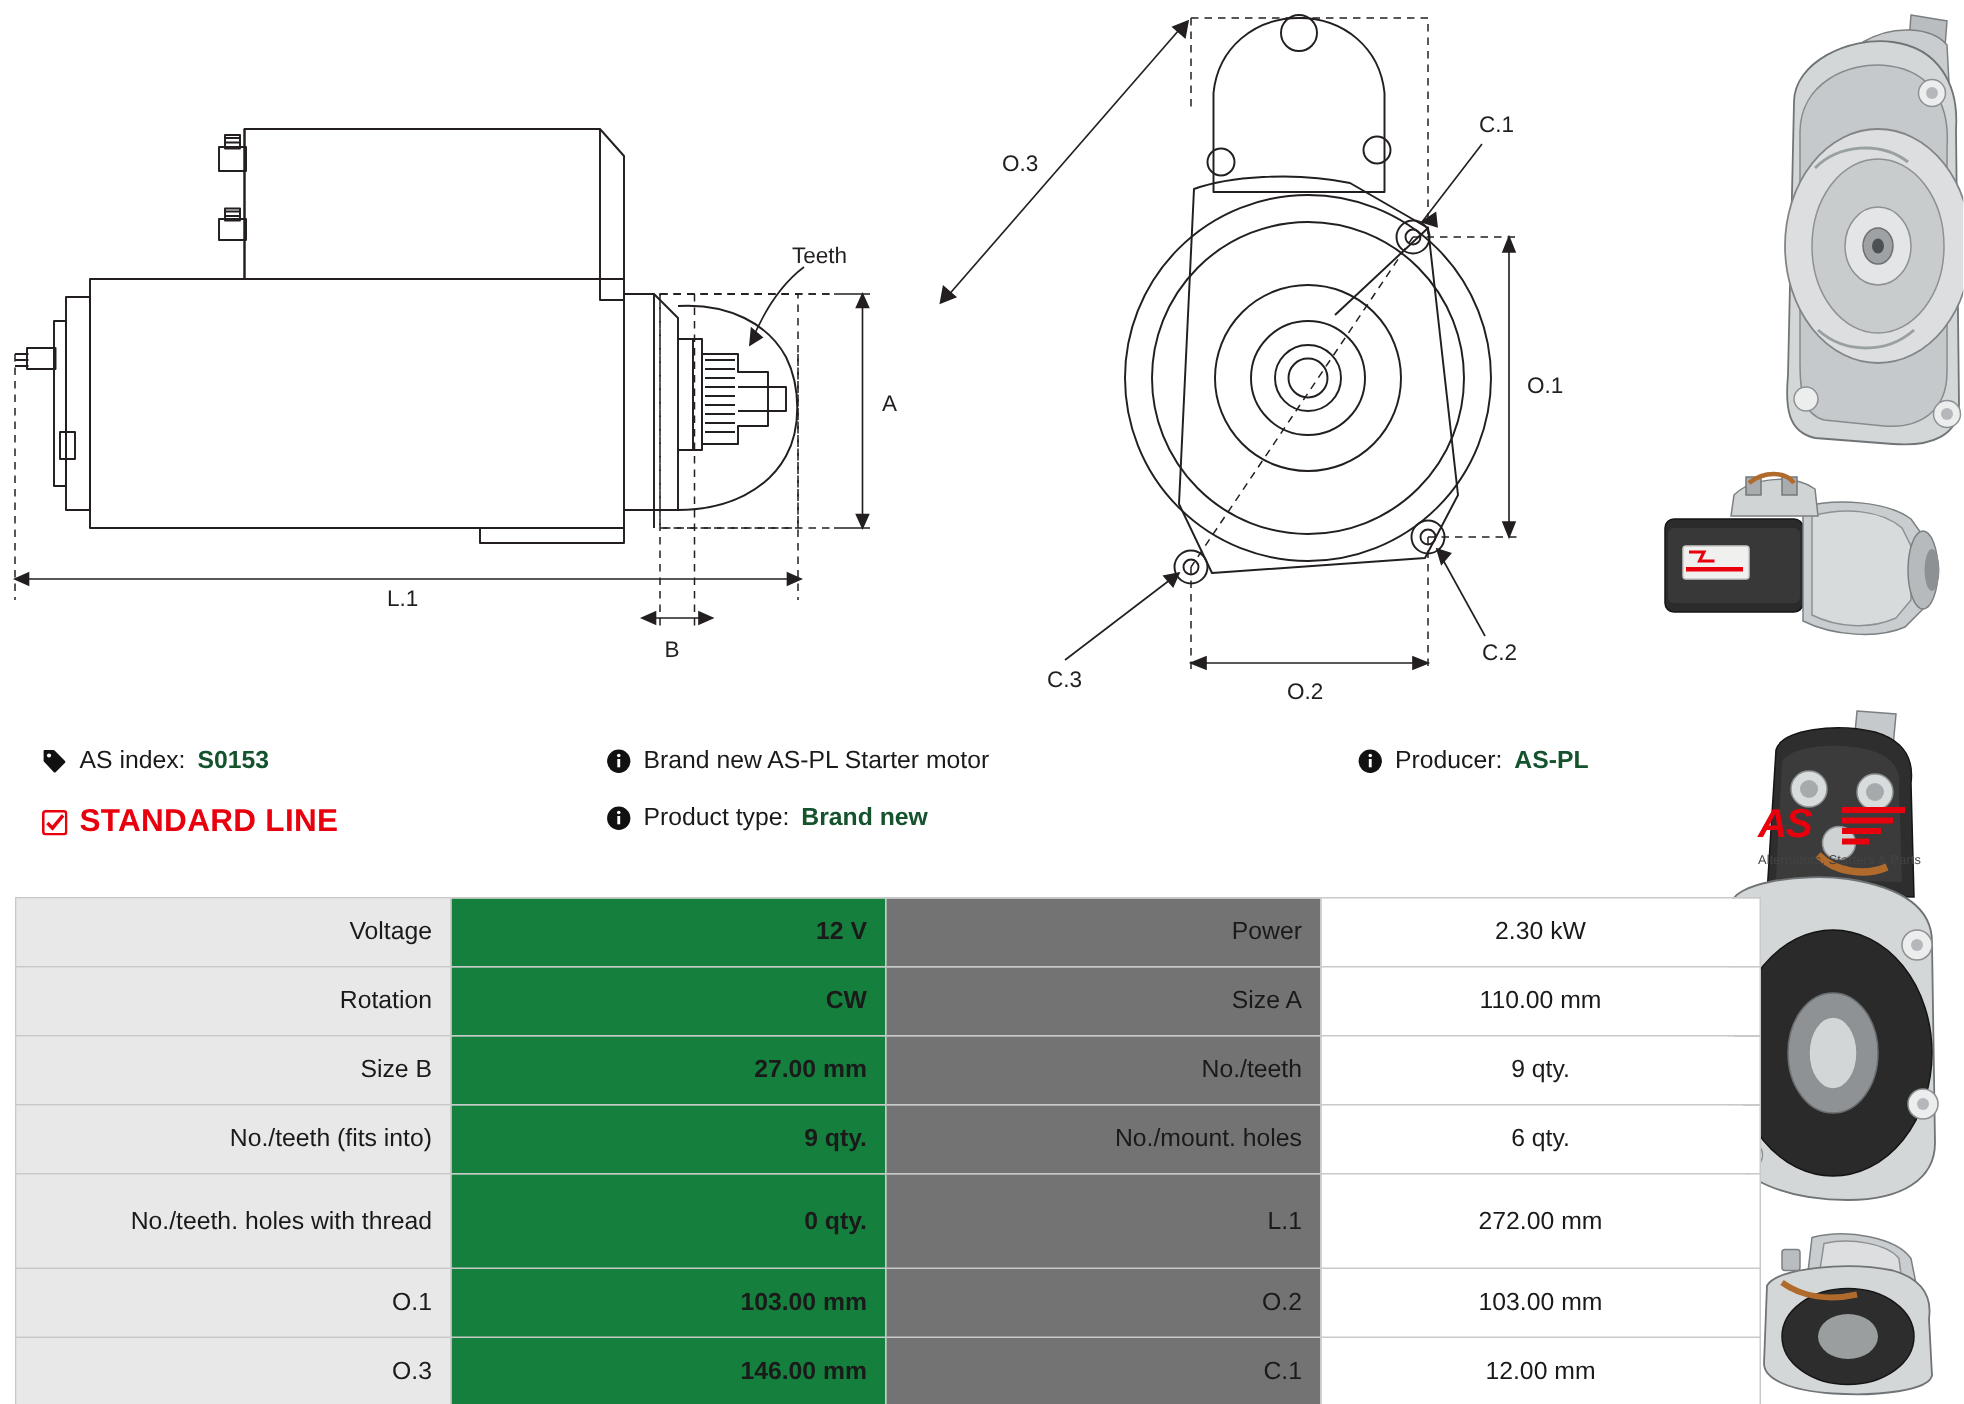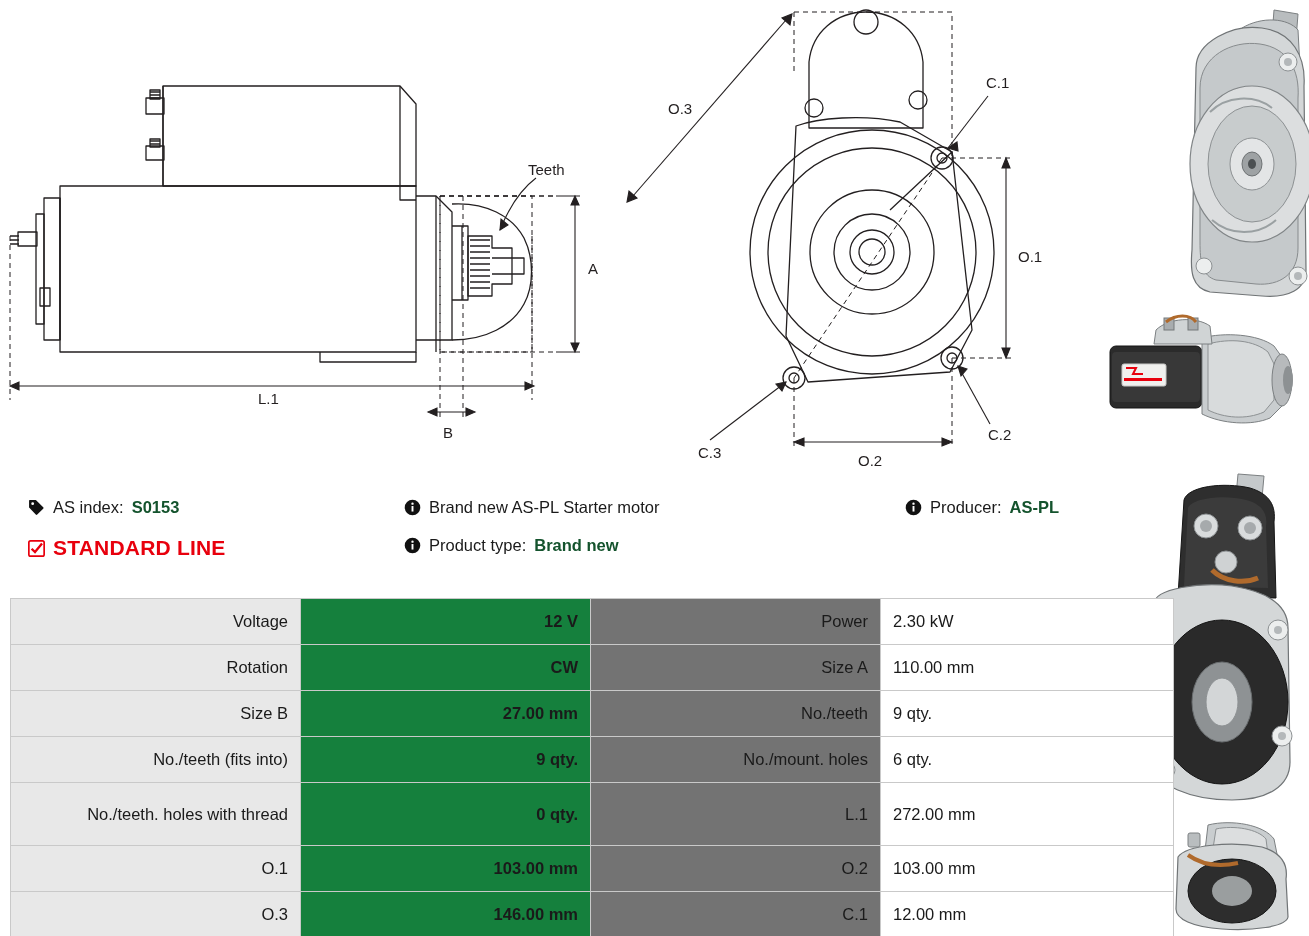--- a/index.html
+++ b/index.html
@@ -50,21 +50,21 @@
   .aspl-bars i{display:block;background:#e8000d;height:4px;margin-bottom:3px;}
   .aspl-sub{font-size:8.5px;color:#444;letter-spacing:.1px;margin-top:2px;}
 
   
   table.spec{position:absolute;left:10px;top:598px;width:1063px;border-collapse:collapse;
     table-layout:fixed;font-size:16.5px;}
   table.spec td{border:1px solid #c9c9c9;height:37px;padding:4px 12px;vertical-align:middle;}
   td.k{background:#e8e8e8;text-align:right;color:#1a1a1a;width:265px;}
   td.v{background:#15803d;text-align:right;color:#1a1a1a;width:265px;font-weight:bold;}
   td.k2{background:#737373;text-align:right;color:#1a1a1a;width:265px;}
-  td.v2{background:#ffffff;text-align:left;color:#1a1a1a;width:268px;}
+  td.v2{background:#ffffff;text-align:center;color:#1a1a1a;width:268px;}
   tr.tall td{height:54px;}
 </style>
 </head>
 <body>
 
 <div class="page">
 
   <div class="drawings">
 
     <svg class="dwg" id="dwg-side" viewBox="0 0 610 480">
@@ -363,20 +363,32 @@
             <rect x="7.1" y="6.6" width="1.8" height="5.2" fill="#fff"></rect>
             <circle cx="8" cy="4.4" r="1.1" fill="#fff"></circle>
           </svg>
         </span>
         <span class="lbl">Product type:</span>
         <span class="val">Brand new</span>
       </div>
     </div>
   </div>
 
+  <div class="aspl-logo">
+    <div style="position:relative;height:30px;">
+      <span class="aspl-word">AS</span>
+      <span class="aspl-bars">
+        <i style="width:42px"></i>
+          <i style="width:34px"></i>
+          <i style="width:26px"></i>
+          <i style="width:18px"></i>
+      </span>
+    </div>
+    <div class="aspl-sub">Alternators, Starters &amp; Parts</div>
+  </div>
 
   <table class="spec">
     <tbody>
       <tr>
         <td class="k">Voltage</td>
         <td class="v">12 V</td>
         <td class="k2">Power</td>
         <td class="v2">2.30 kW</td>
       </tr>
       <tr>

